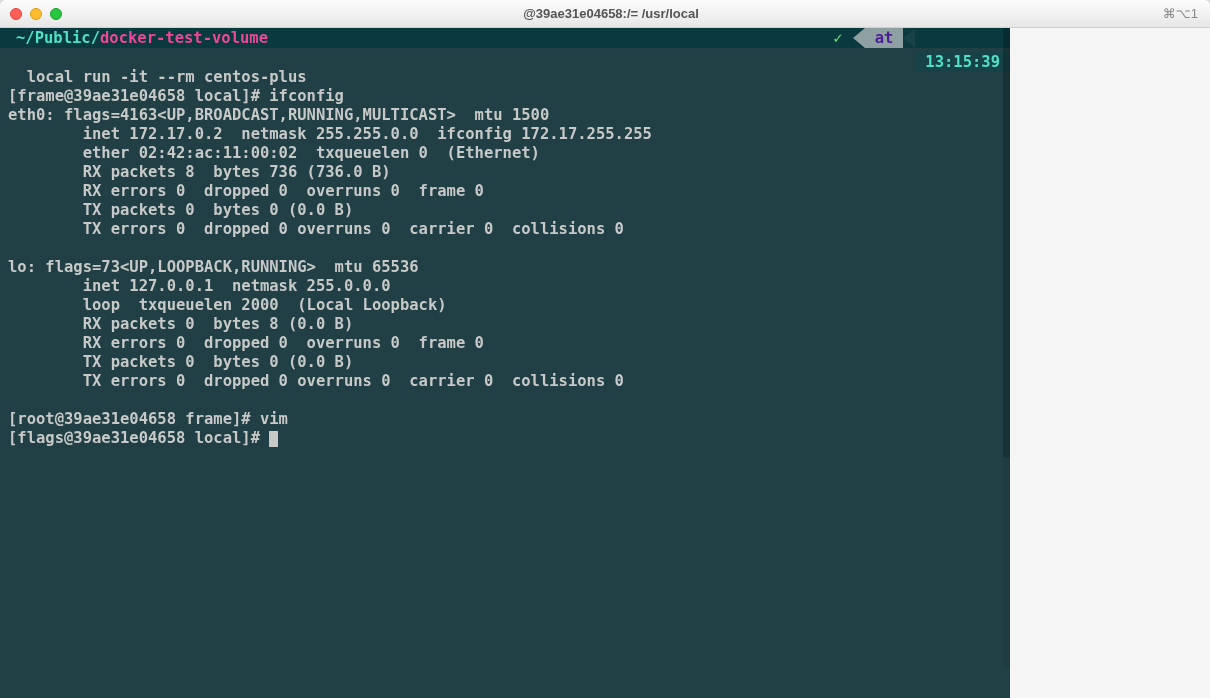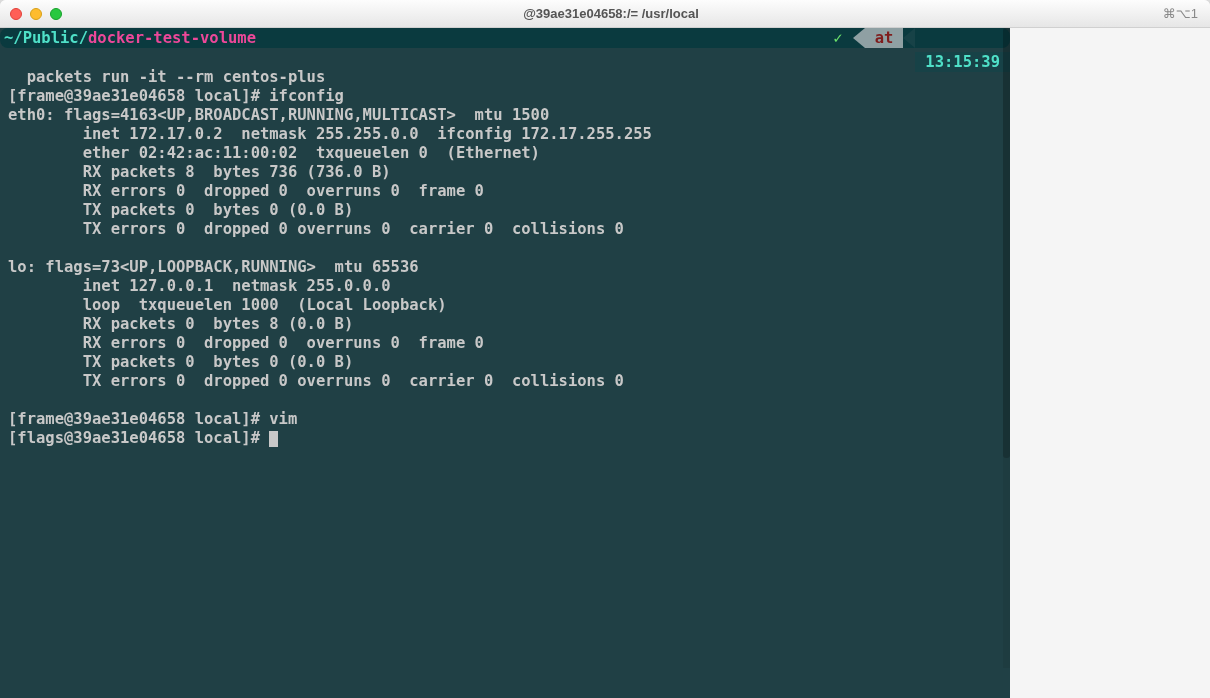--- a/index.html
+++ b/index.html
@@ -49,40 +49,39 @@
     padding: 0 0 260px 0;
     font-family: "Menlo","Consolas",monospace;
     font-weight:600;
     letter-spacing:0;
   }
   .topline {
     background:#0a3a3f;
     display:flex;
     height:20px;
     align-items:center;
-    padding-left:4px;
+    padding-left:16px;
     color:#bcd;
     position:relative;
     width:100%;
-    border-radius:8px;
   }
   .topline .spacer{flex:1;}
   .status-right{
     display:flex;align-items:center;gap:0;
     font-weight:700;
   }
   .chev{
     width:0;height:0;
     border-top:10px solid transparent;
     border-bottom:10px solid transparent;
   }
   .seg{padding:0 10px;height:20px;display:flex;align-items:center;}
   .seg.ok{background:#0a3a3f;color:#6be06b;}
   .chev.gray-l{border-right:12px solid #8fa0a3;}
-  .seg.gray{background:#8fa0a3;color:#7f1d1d;}
+  .seg.gray{background:#8fa0a3;color:#4c1d95;}
   .chev.dark-l{border-right:12px solid #174247;}
   .seg.dark{background:#174247;color:#c8d6d8;margin-top:48px;}
   .seg.dark .time{color:#4fe0c8;}
 
   .path-home{color:#4fe0c8;}
   .path-cwd{color:#ec4899;font-weight:700;}
 
   .bodytxt{ padding: 1px 8px 0 8px; white-space:pre; }
   .cursor{
     display:inline-block;width:9px;height:16px;background:#c8c8c8;vertical-align:middle;
@@ -151,39 +150,39 @@
         <span class="chev gray-l"></span>
         <span class="seg gray">at</span>
         <span class="chev dark-l"></span>
         <span class="seg dark">
             <span class="time">13:15:39</span>
           </span>
       </div>
     </div>
 
     <div class="bodytxt">
-<span>  packets run -it --rm centos-plus</span>
+<span>  local run -it --rm centos-plus</span>
 <span>[frame@39ae31e04658 local]# ifconfig</span>
 <span>eth0: flags=4163&lt;UP,BROADCAST,RUNNING,MULTICAST&gt;  mtu 1500</span>
 <span>        inet 172.17.0.2  netmask 255.255.0.0  ifconfig 172.17.255.255</span>
 <span>        ether 02:42:ac:11:00:02  txqueuelen 0  (Ethernet)</span>
 <span>        RX packets 8  bytes 736 (736.0 B)</span>
 <span>        RX errors 0  dropped 0  overruns 0  frame 0</span>
 <span>        TX packets 0  bytes 0 (0.0 B)</span>
 <span>        TX errors 0  dropped 0 overruns 0  carrier 0  collisions 0</span>
 <span></span>
 <span>lo: flags=73&lt;UP,LOOPBACK,RUNNING&gt;  mtu 65536</span>
 <span>        inet 127.0.0.1  netmask 255.0.0.0</span>
-<span>        loop  txqueuelen 1000  (Local Loopback)</span>
+<span>        loop  txqueuelen 2000  (Local Loopback)</span>
 <span>        RX packets 0  bytes 8 (0.0 B)</span>
 <span>        RX errors 0  dropped 0  overruns 0  frame 0</span>
 <span>        TX packets 0  bytes 0 (0.0 B)</span>
 <span>        TX errors 0  dropped 0 overruns 0  carrier 0  collisions 0</span>
 <span></span>
-<span>[frame@39ae31e04658 local]# vim</span>
+<span>[root@39ae31e04658 frame]# vim</span>
 <span><span>[flags@39ae31e04658 local]# </span><span class="cursor"></span></span>
 </div>
   </div>
 
   <div class="scrollbar">
     <div class="scrollthumb"></div>
   </div>
 </div>
 
 </body></html>

